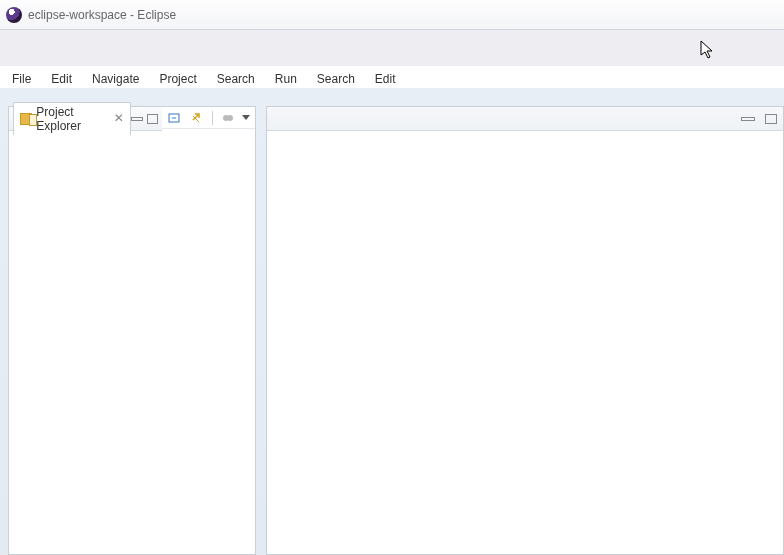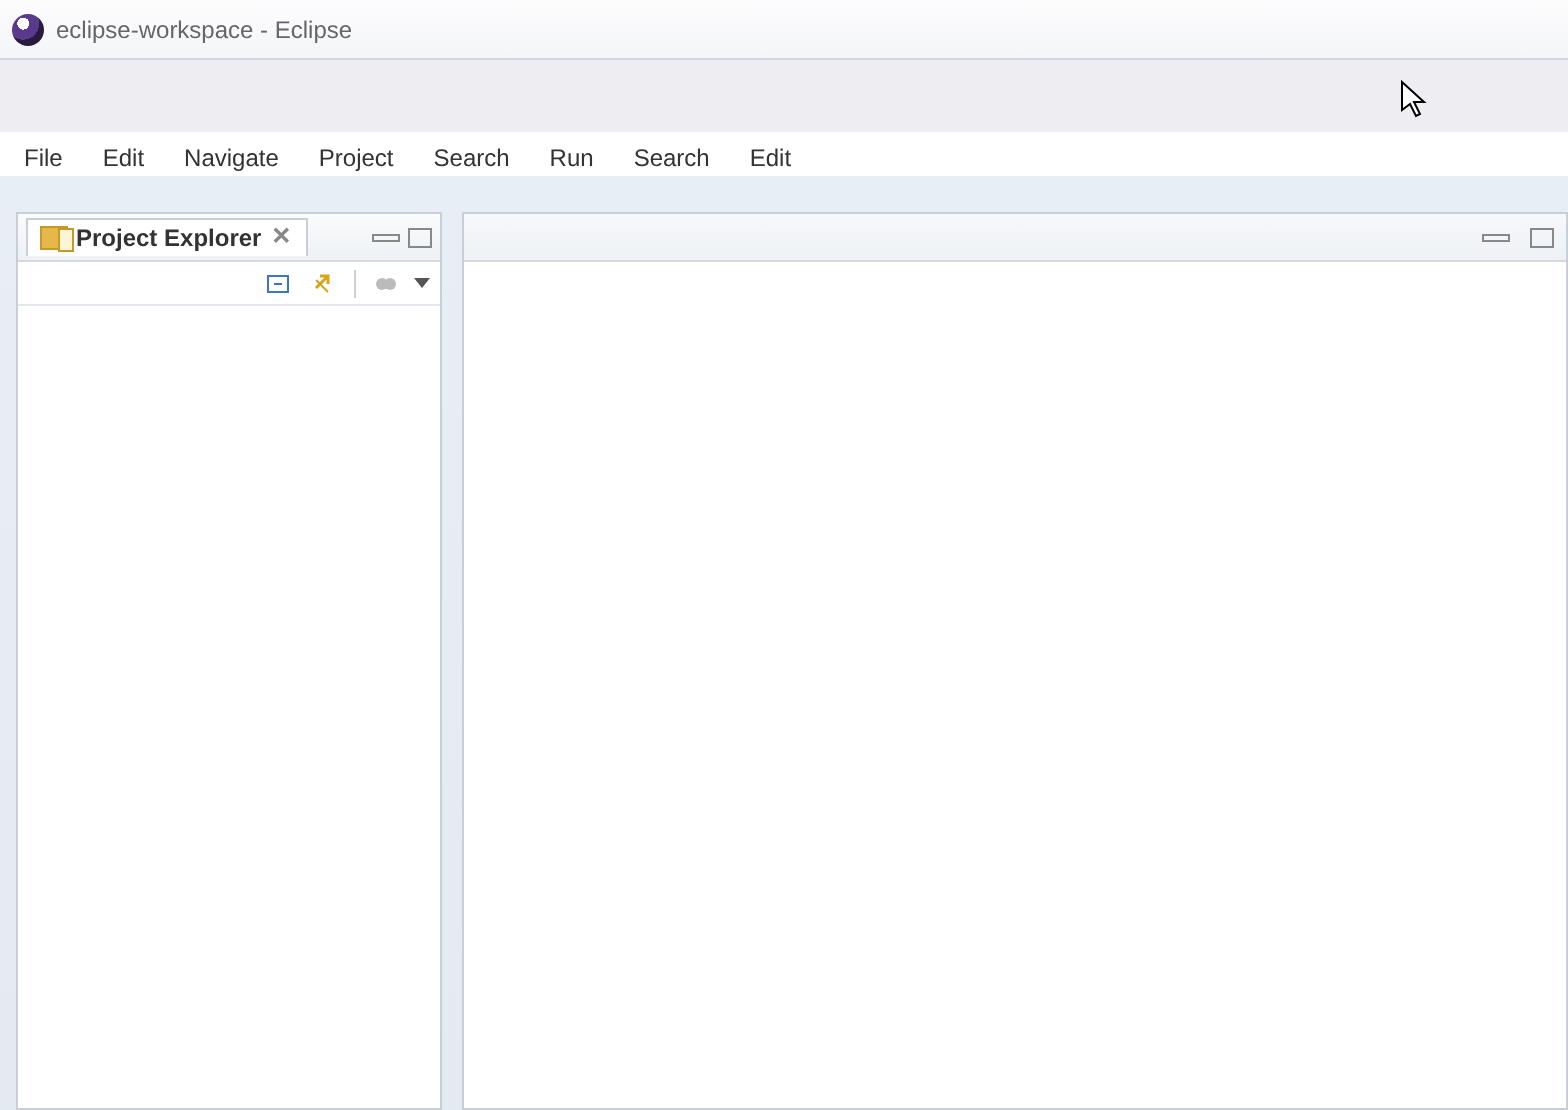--- a/index.html
+++ b/index.html
@@ -73,24 +73,24 @@
   .ico { width: 16px; height: 16px; display:block; }
   .workbench {
     position: absolute;
     top: 88px; left: 0; right: 0; bottom: 0;
     background: linear-gradient(to bottom, #e8eef6, #e4eaf2);
     display: flex;
     padding: 18px 0 0 8px;
     gap: 10px;
   }
   .view-explorer {
-    width: 213px;
+    width: 248px;
     background: #fff;
     border: 1px solid #c9cfd6;
-    display: flex; flex-direction: column; font-weight: bold;
+    display: flex; flex-direction: row;
   }
   .view-tabrow {
     height: 24px;
     background: linear-gradient(to bottom, #fafbfc, #eef1f5);
     border-bottom: 1px solid #d6dadf;
     display: flex; align-items: center;
     padding: 0 4px;
   }
   .view-tab {
     display: flex; align-items: center; gap: 4px;

